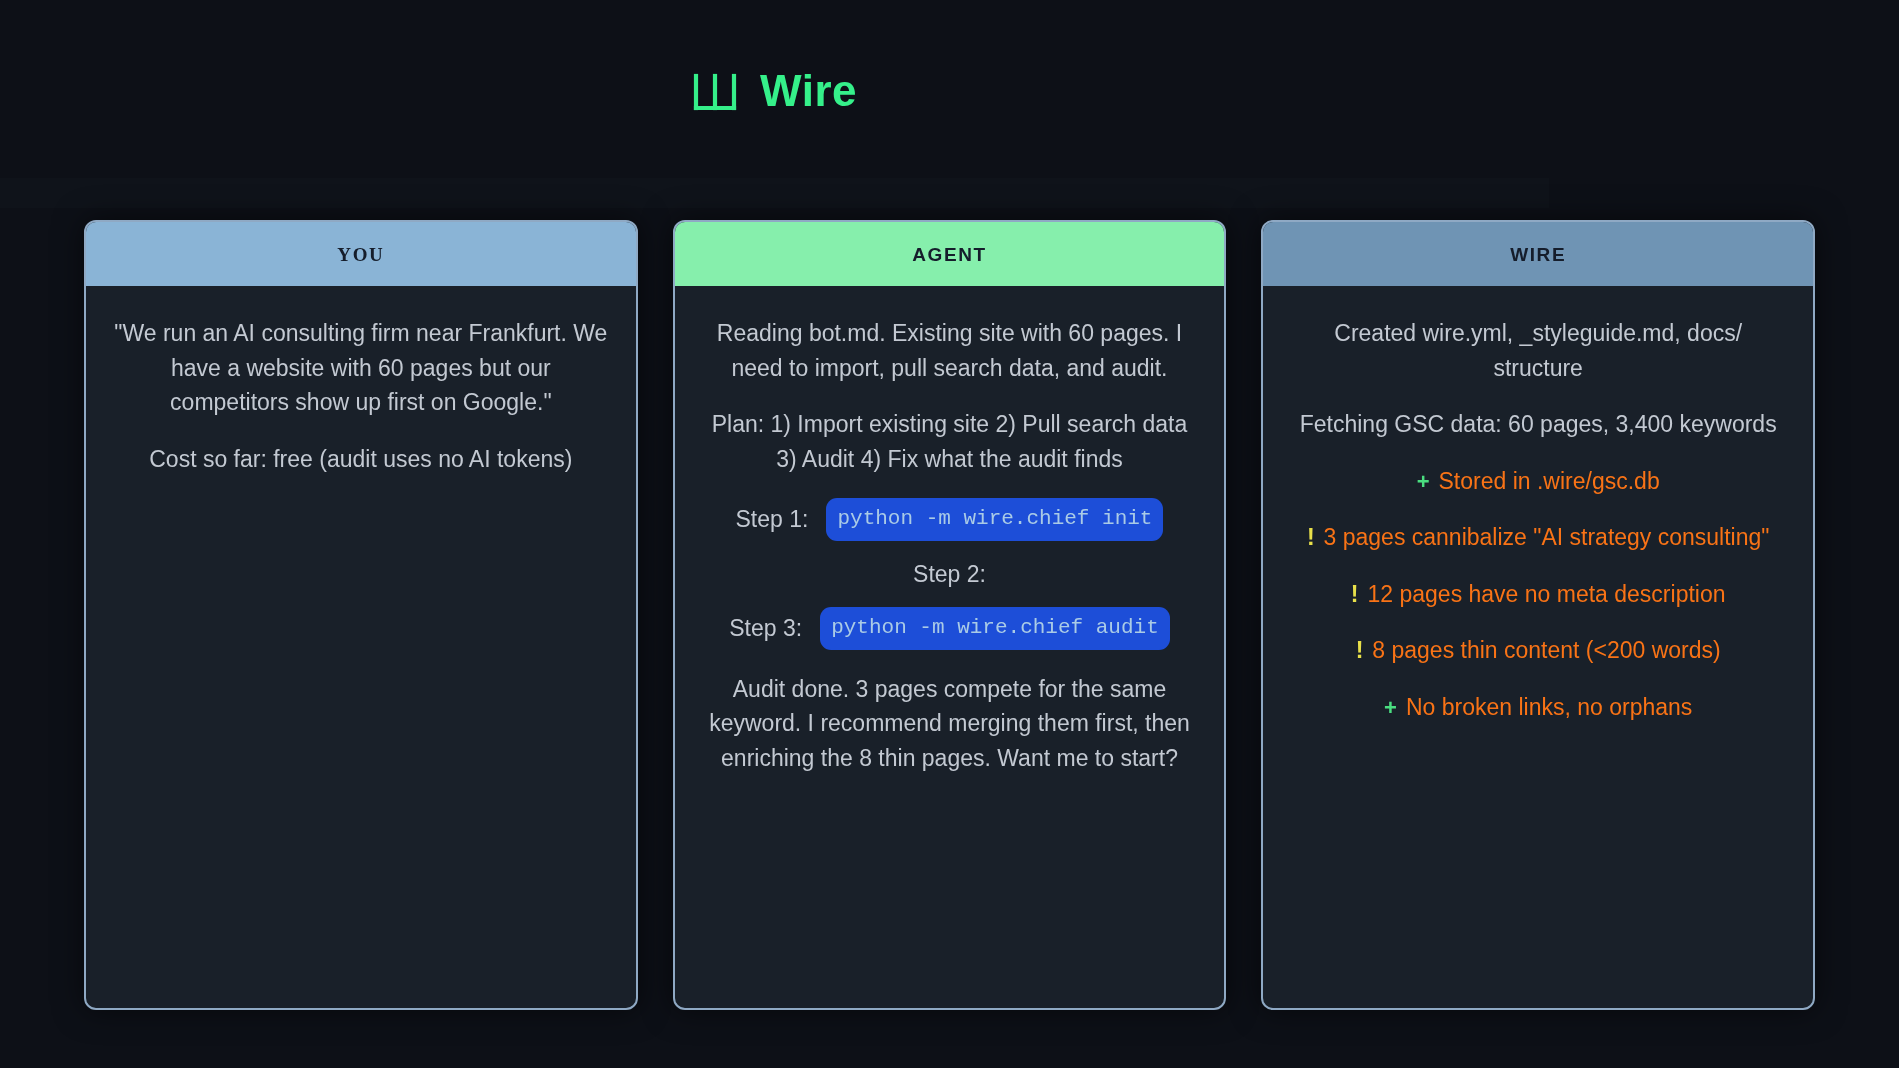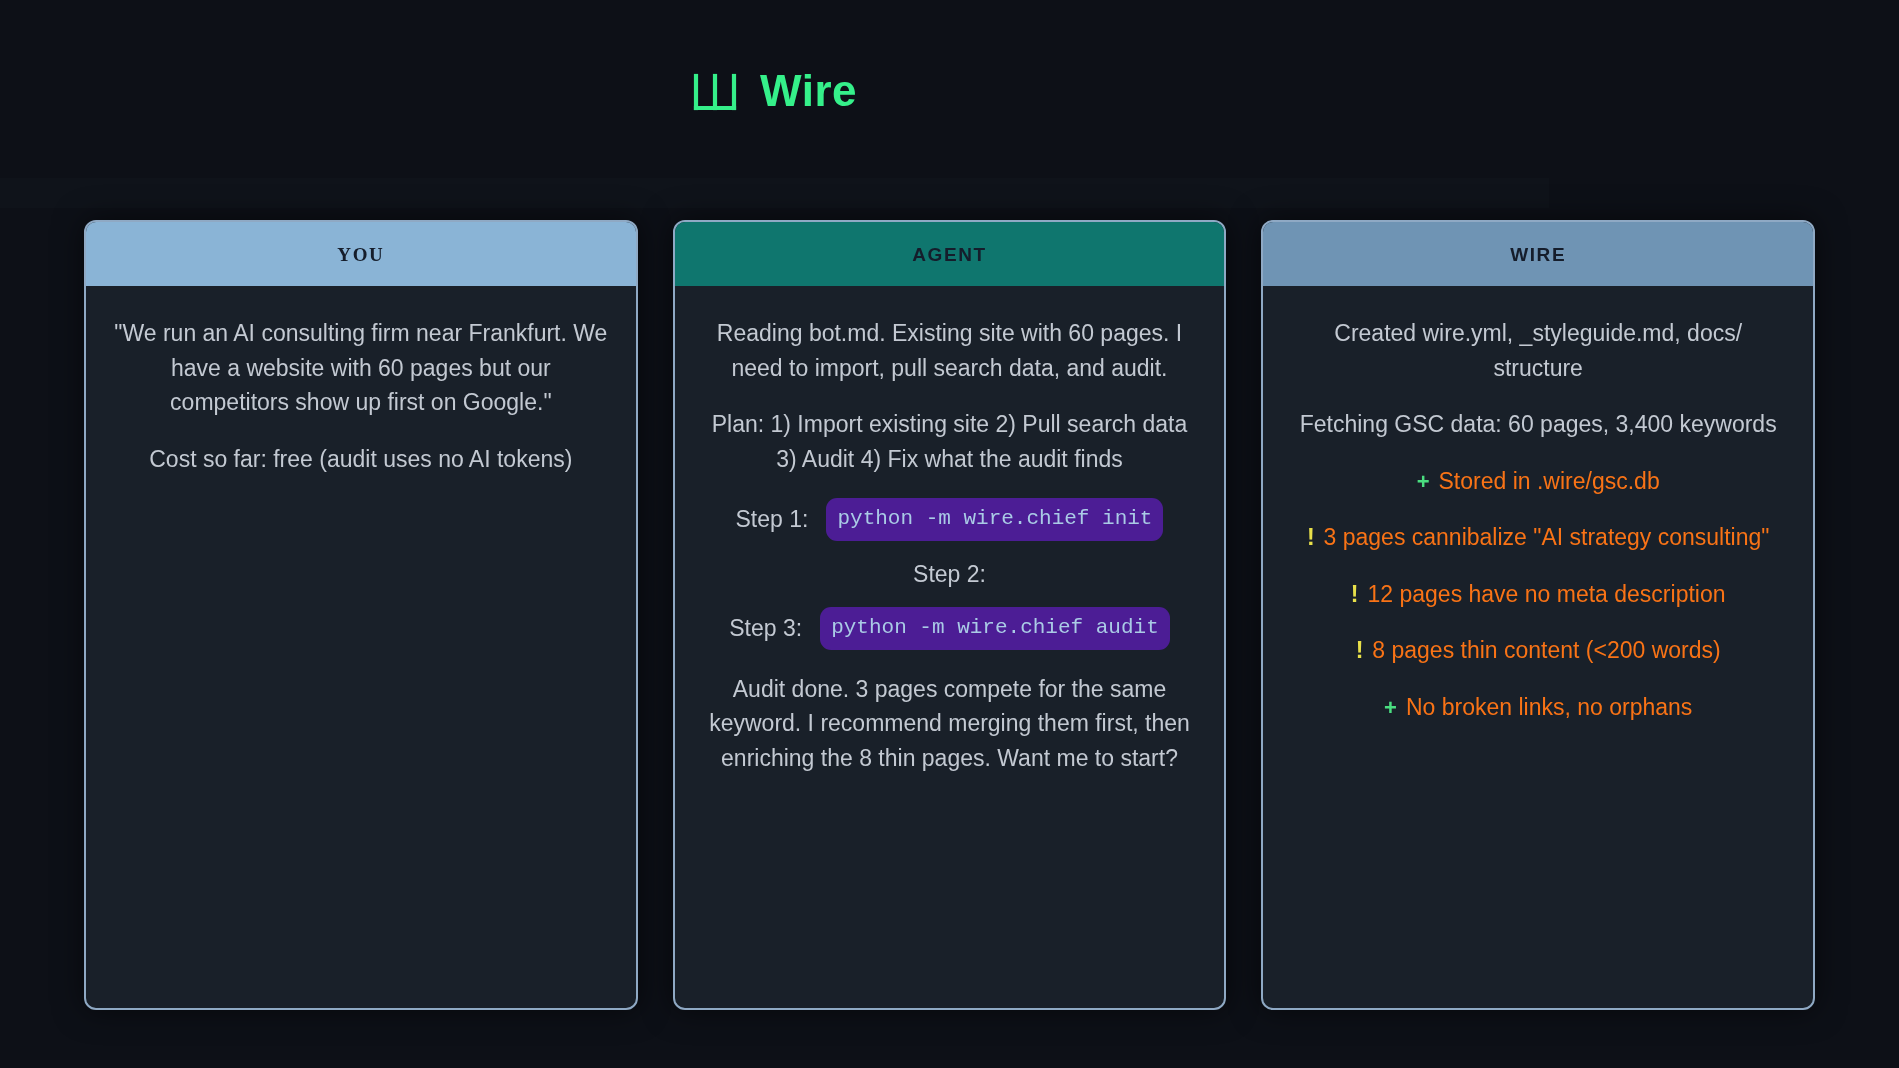--- a/index.html
+++ b/index.html
@@ -76,21 +76,21 @@
 
   .card-head {
     text-align: center;
     padding: 22px 10px 20px;
     font-size: 19px;
     font-weight: bold;
     letter-spacing: 1.6px;
     color: #151d2b;
   }
   .card-you  .card-head { background: #8ab4d6; font-family: Liberation Serif, serif; }
-  .card-agent .card-head { background: #0f766e; }
+  .card-agent .card-head { background: #86efac; }
   .card-wire  .card-head { background: #6f94b4; }
 
   .card-body {
     flex: 1;
     padding: 30px 26px 34px;
     text-align: center;
     color: #c3c9d2;
     font-size: 23px;
     line-height: 1.50;
   }
@@ -108,21 +108,21 @@
   }
   .step-label {
     font-size: 23px;
     color: #c3c9d2;
     white-space: nowrap;
   }
   .code {
     font-family: "Liberation Mono", "DejaVu Sans Mono", monospace;
     font-size: 21px;
     color: #aacbe6;
-    background: #4c1d95;
+    background: #1d4ed8;
     border-radius: 11px;
     padding: 5px 11px 6px;
     white-space: pre;
   }
 
   
   .status {
     display: flex;
     align-items: baseline;
     justify-content: center;

